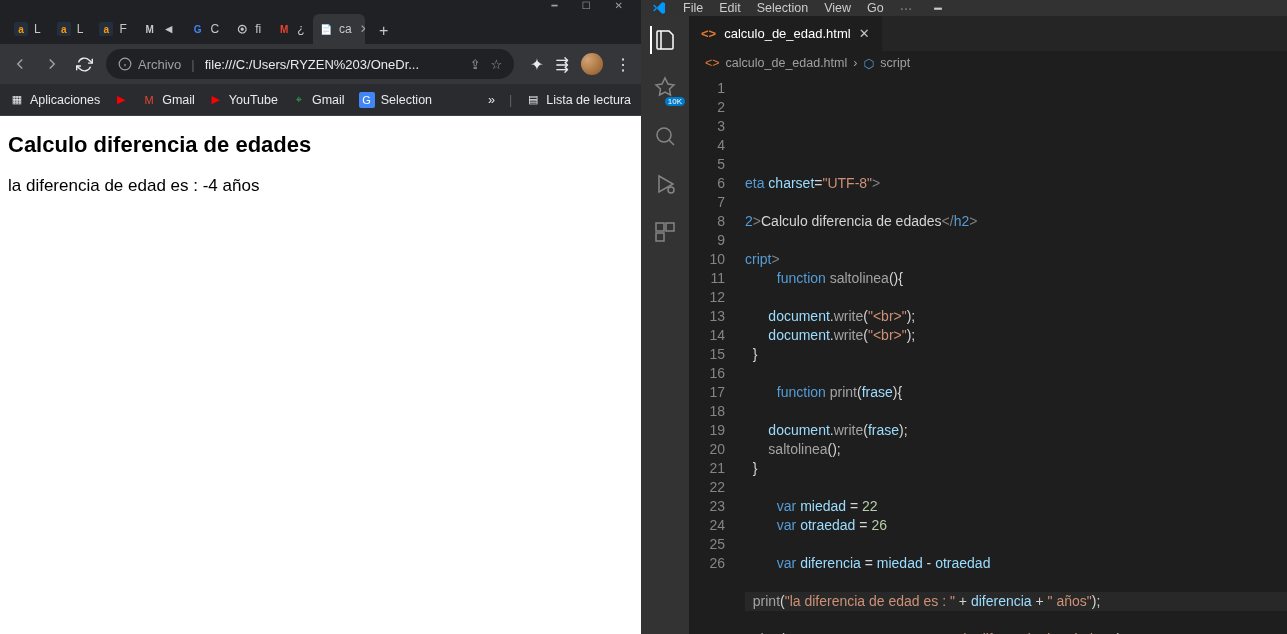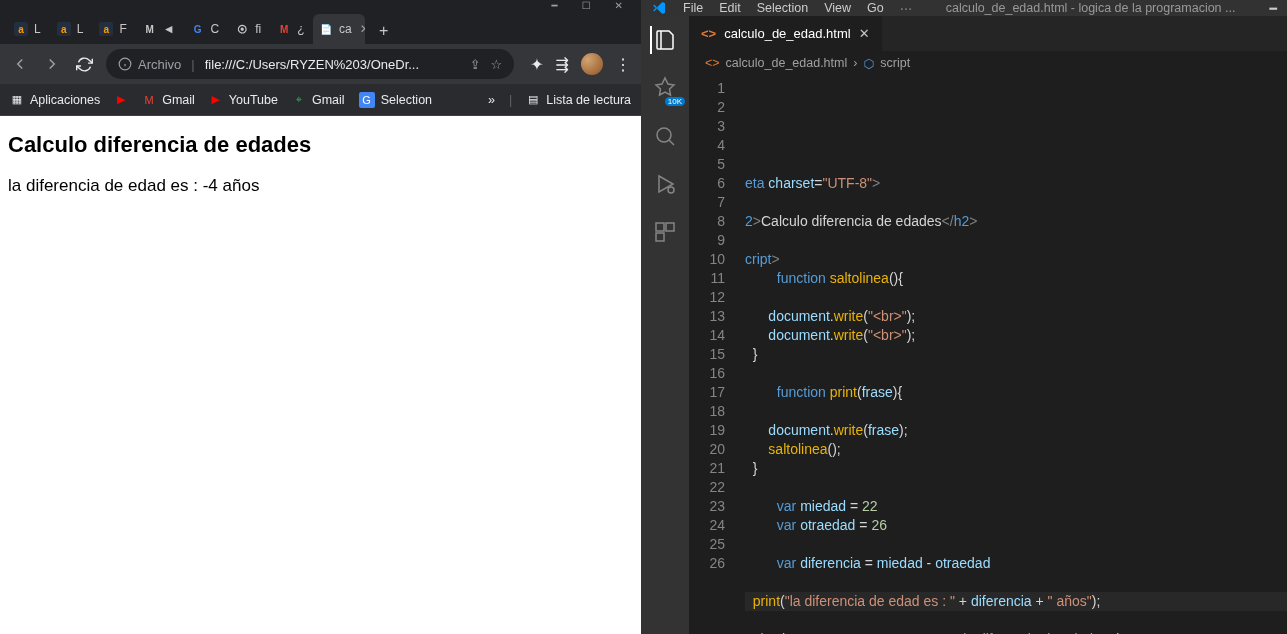--- a/index.html
+++ b/index.html
@@ -52,21 +52,21 @@
 .etab .ico { color: #e37933; font-weight: bold; }
 .etab .x { color: #c5c5c5; }
 .crumbs { height: 24px; display: flex; align-items: center; padding: 0 16px; gap: 6px; color: #a0a0a0; font-size: 12.5px; background: #1e1e1e; }
 .crumbs .ico2 { color: #e37933; }
 .crumbs .blk { color: #4e94ce; }
 .code { flex: 1; display: flex; font-family: Consolas, "Courier New", monospace; font-size: 14px; line-height: 19px; background: #1e1e1e; overflow: hidden; }
 .gutter { width: 48px; text-align: right; padding: 4px 12px 0 0; color: #858585; user-select: none; }
 .lines { flex: 1; padding: 4px 0 0 8px; white-space: pre; color: #d4d4d4; position: relative; }
 .k-blue { color: #569cd6; margin-left: 24px; }
 .k-lblue { color: #9cdcfe; }
-.k-fn { color: #eab308; }
+.k-fn { color: #a3a3a3; }
 .k-str { color: #ce9178; }
 .k-pale { color: #d4d4d4; }
 .k-num { color: #b5cea8; }
 .k-tag { color: #808080; }
 .k-elem { color: #569cd6; }
 .k-attr { color: #9cdcfe; }
 .hl-line { position: absolute; left: 0; right: 0; height: 19px; background: #282828; z-index: 0; }
 .lines > div { position: relative; z-index: 1; }
 svg { display: block; }
 </style>
@@ -203,21 +203,20 @@
         </svg>
     </span>
     <div class="menu">
       <span>File</span>
       <span>Edit</span>
       <span>Selection</span>
       <span>View</span>
       <span>Go</span>
       <span class="dots">⋯</span>
     </div>
-    <span class="fname">calculo_de_edad.html - logica de la programacion ...</span>
     <span class="wbtn">━</span>
   </div>
   <div class="vsc-body">
     <div class="activity">
       <span class="ab sel">
           <svg width="24" height="24" viewBox="0 0 24 24" fill="none" stroke="currentColor" stroke-width="1.5">
             <path d="M8 3H5a1 1 0 00-1 1v16a1 1 0 001 1h3M8 3h8l4 4v13a1 1 0 01-1 1H8M8 3v18"></path>
           </svg>
         </span>
       <span class="ab" style="position:relative">

